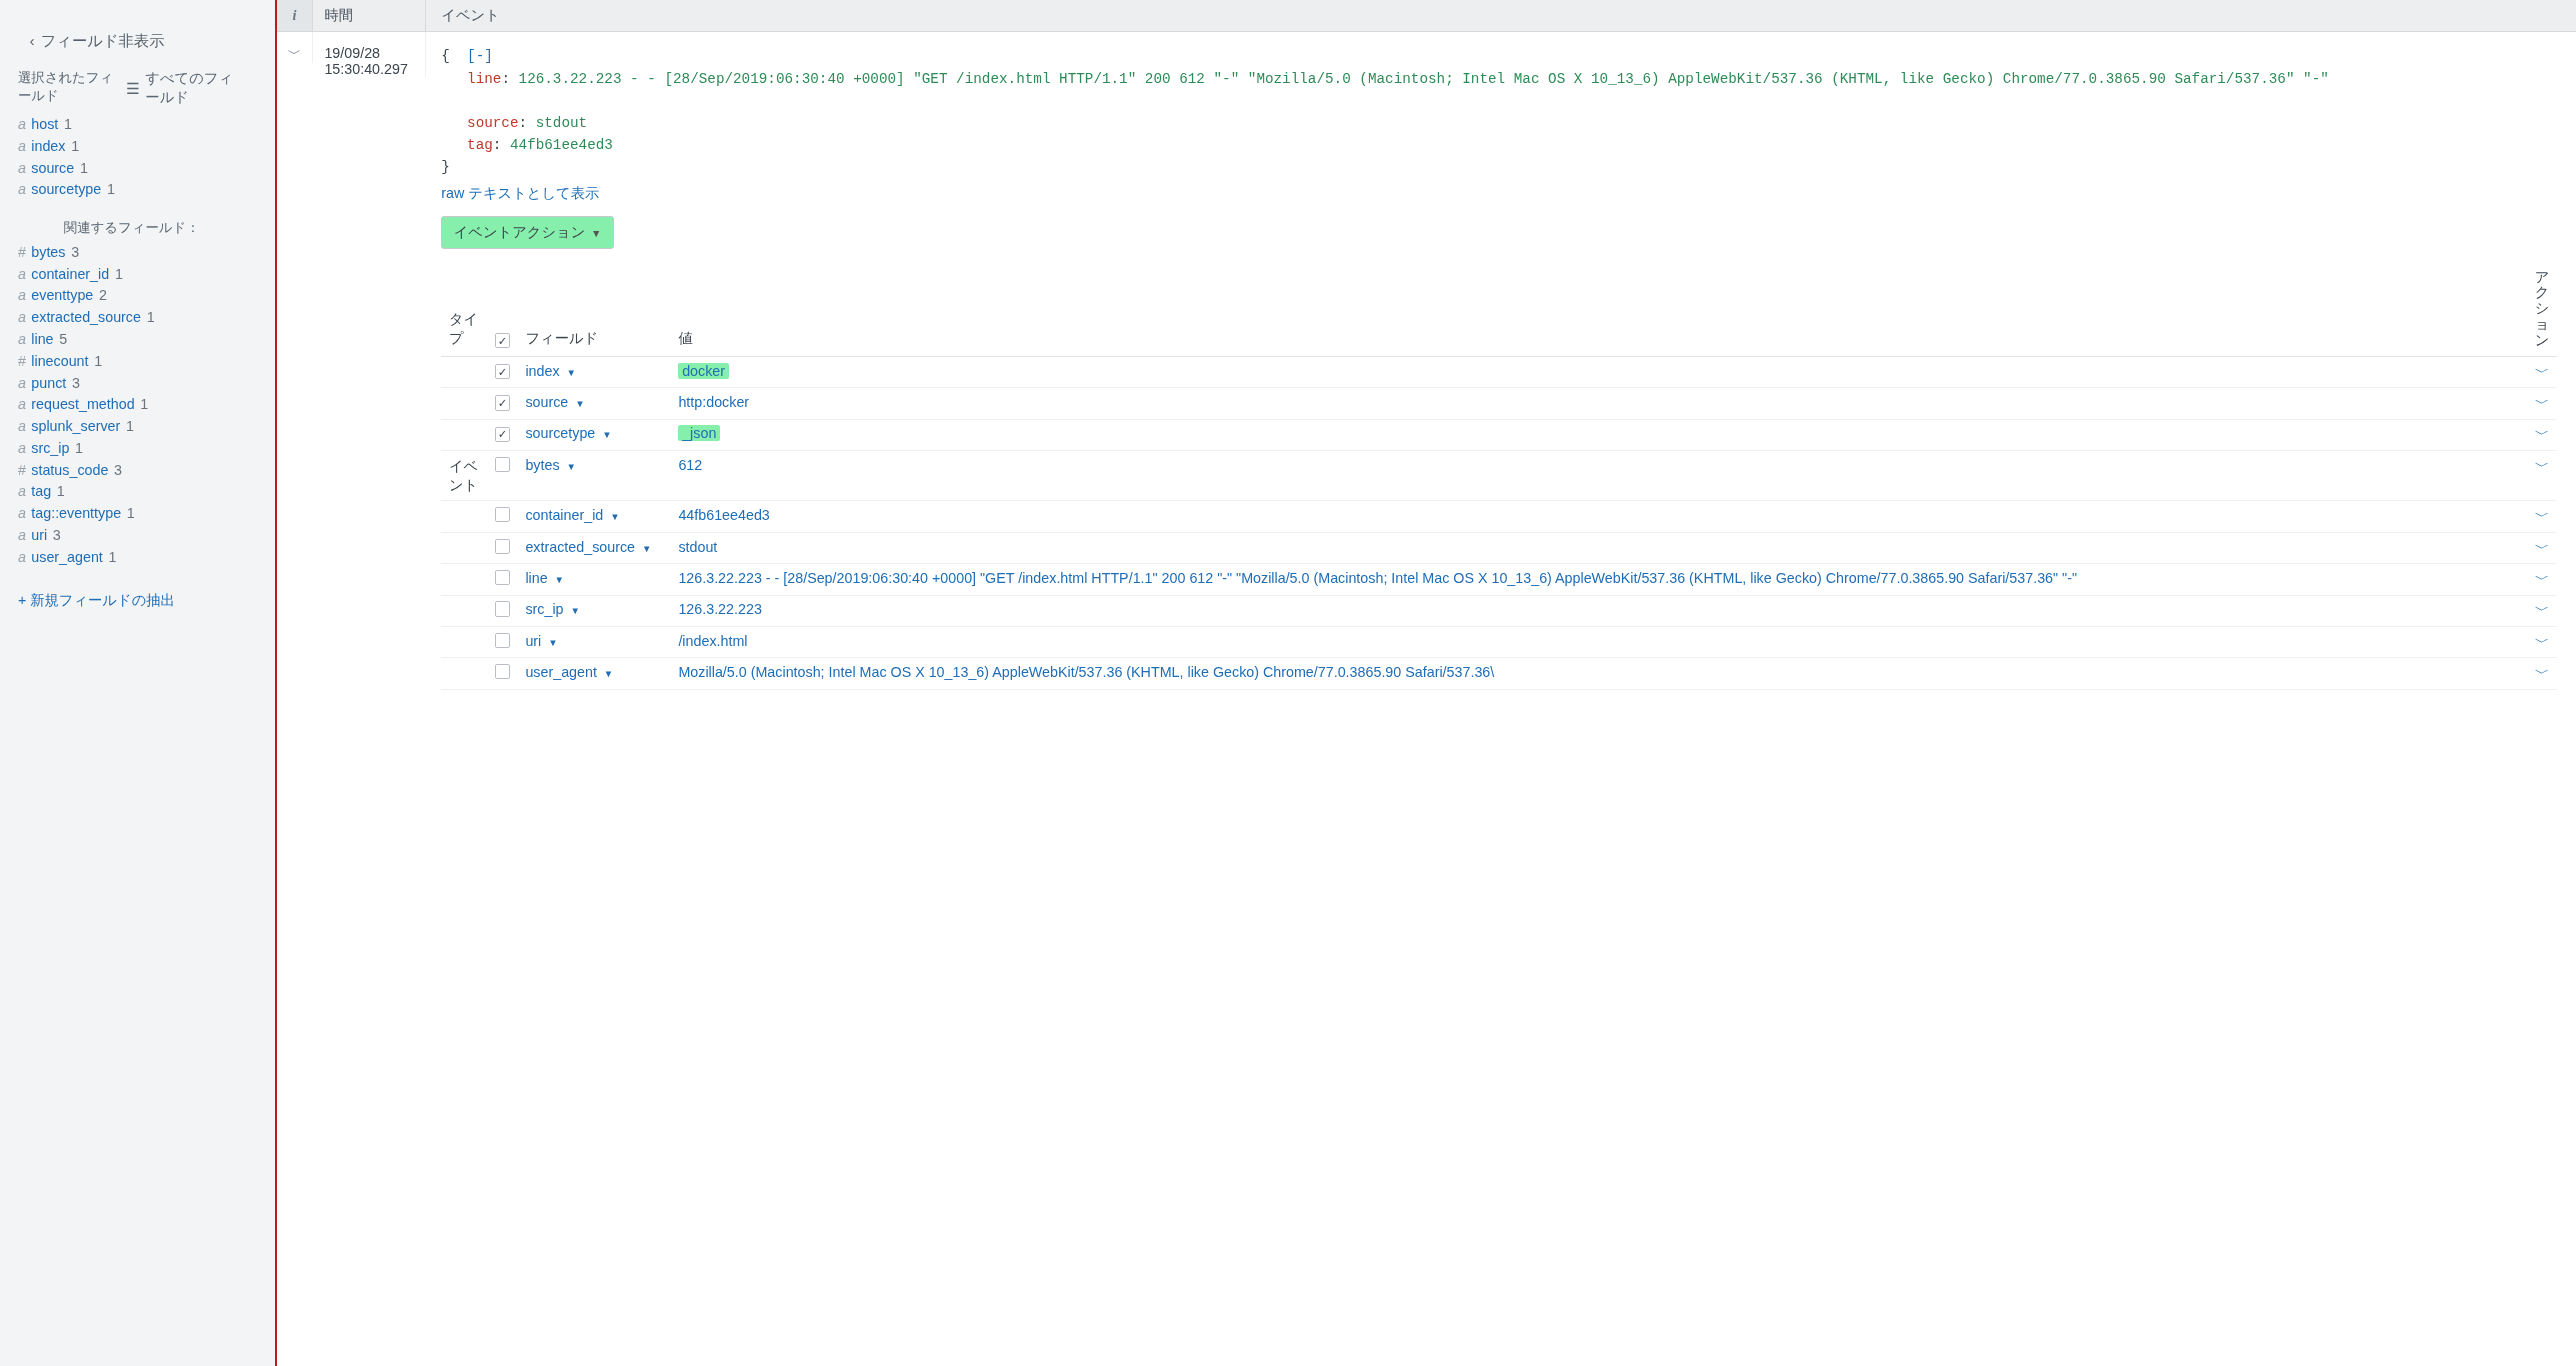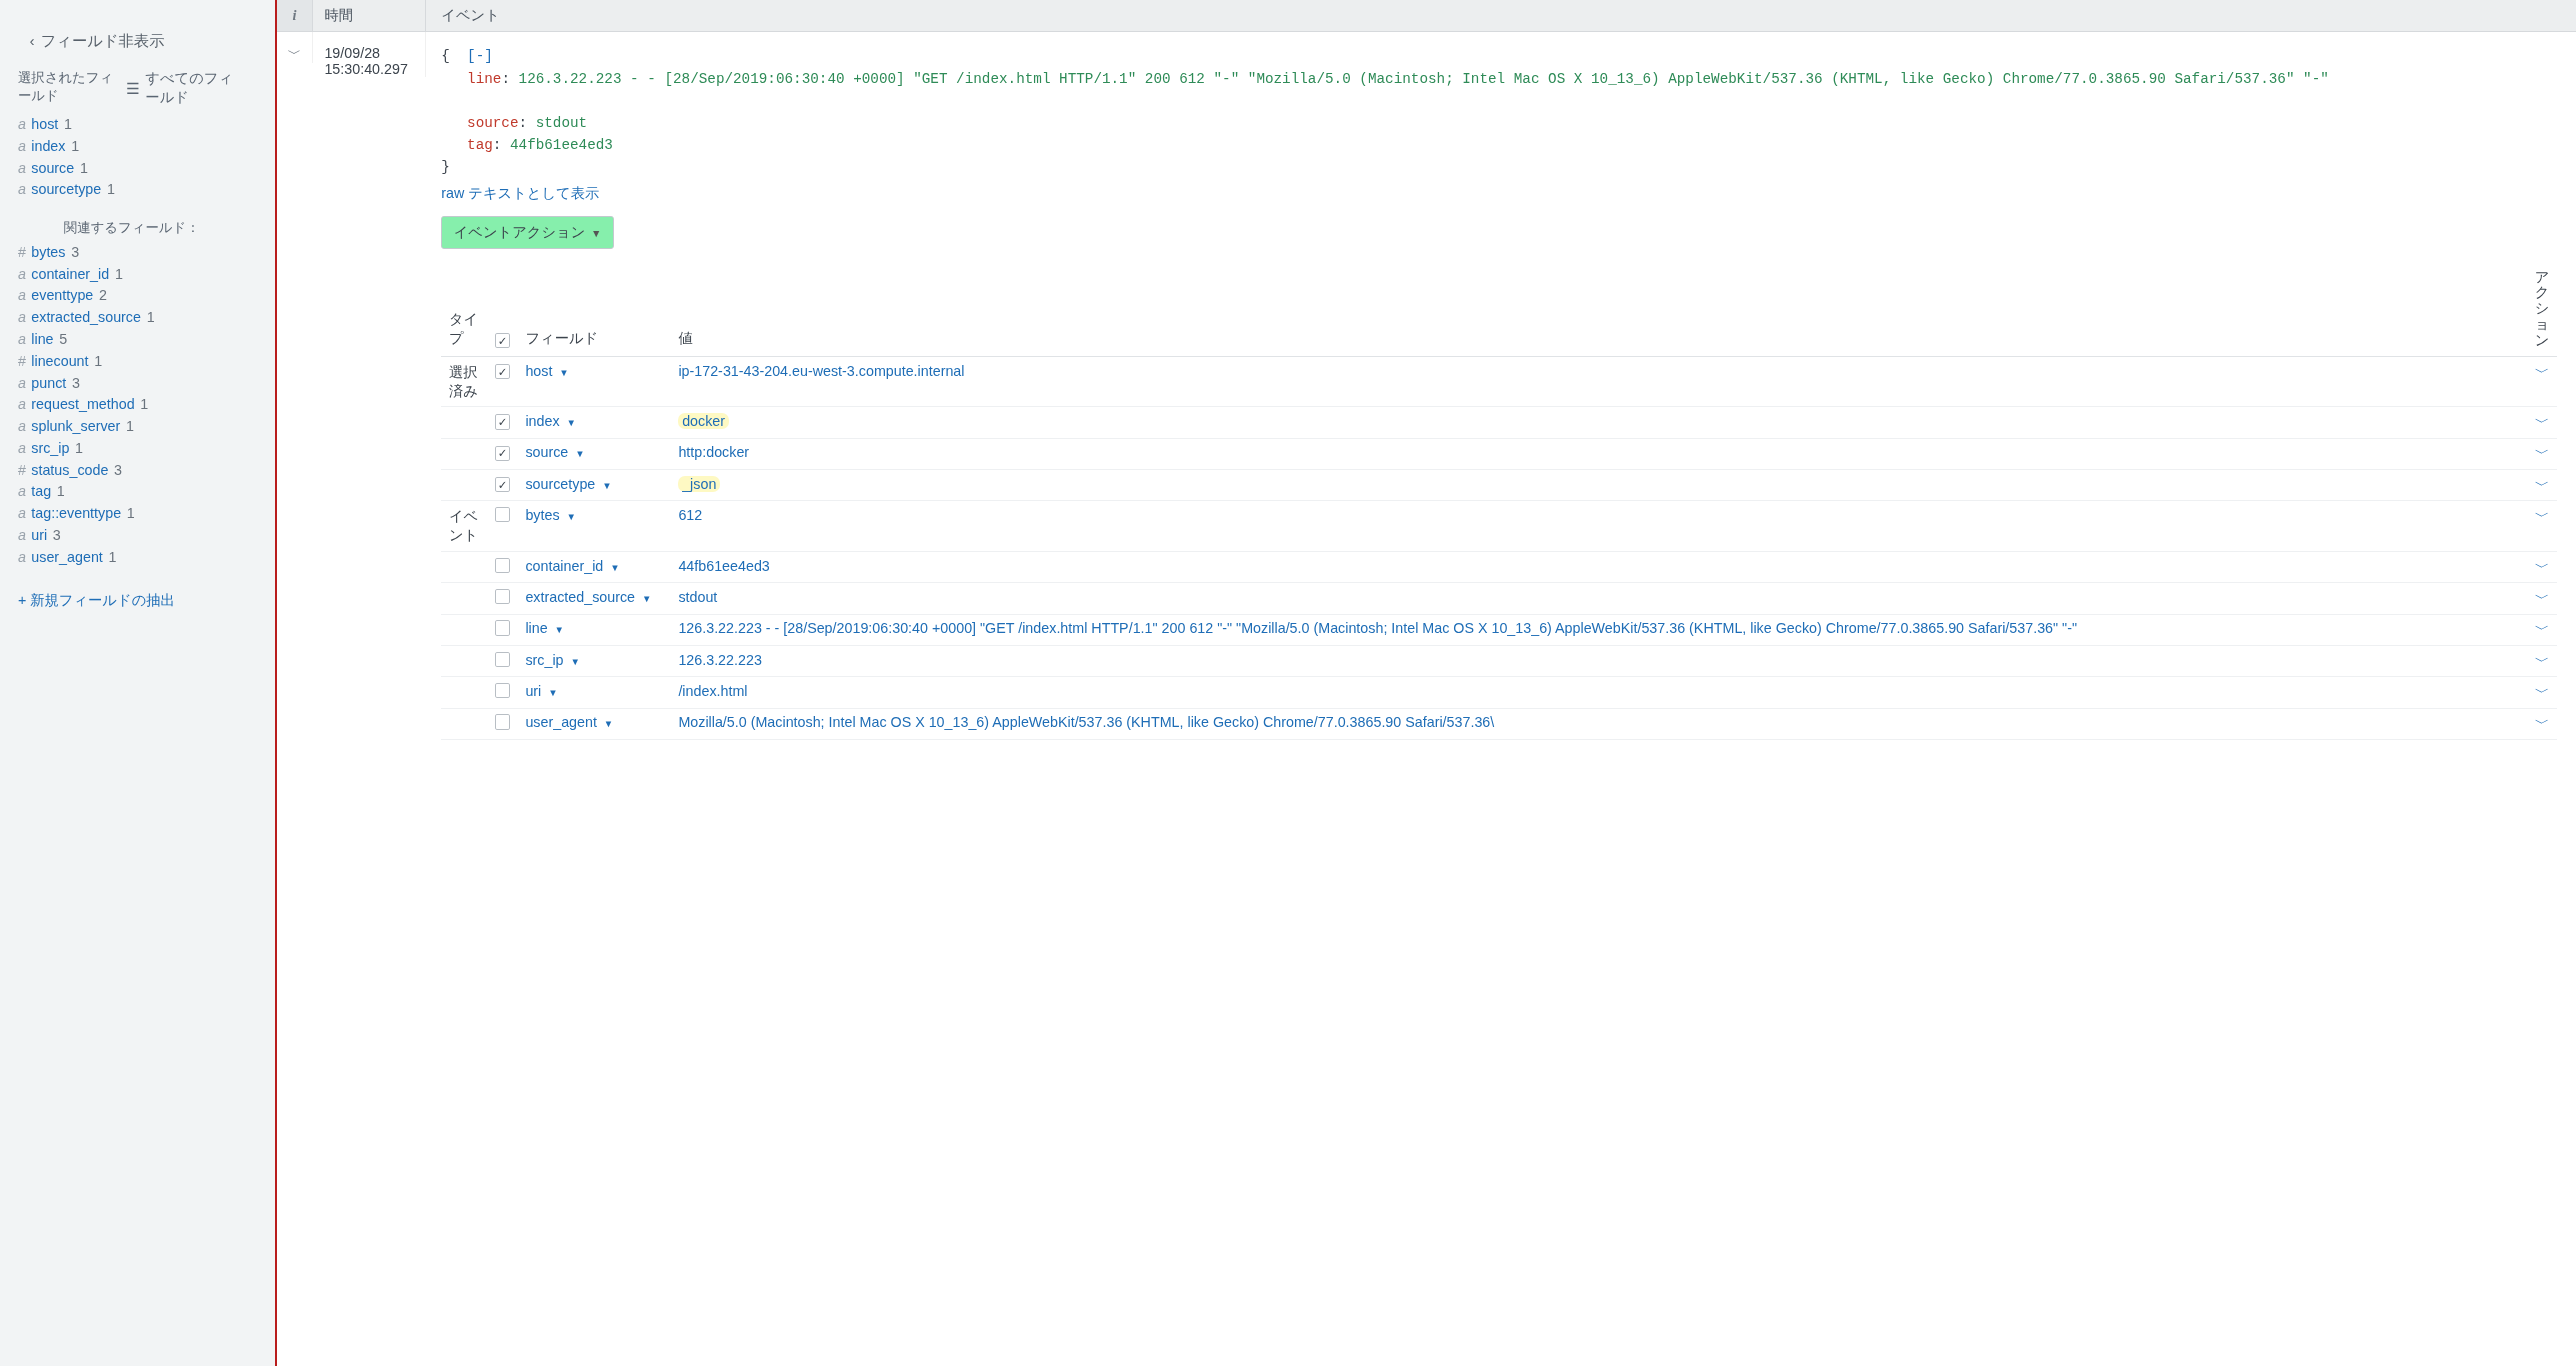--- a/index.html
+++ b/index.html
@@ -122,21 +122,21 @@
   }
   .ftable .col-type   { width: 46px; color: #3c444d; }
   .ftable .col-check  { width: 27px; text-align: center; }
   .ftable .col-field  { width: 153px; }
   .ftable .col-value  { }
   .ftable .col-act    { width: 38px; text-align: right; }
   .ftable .ft-typecell { color: #3c444d; }
   .ftable .ft-fname { color: #1e6db6; cursor: pointer; }
   .ftable .ft-fname .caret { font-size: 9.5px; margin-left: 2.9px; color: #1e6db6; }
   .ftable .ft-value { color: #1e6db6; cursor: pointer; word-break: break-word;}
-  .ftable .ft-value.hl { background: #fef9c3; padding: 0 3.8px; border-radius: 7px; display: inline-block;}
+  .ftable .ft-value.hl { background: #86efac; padding: 0 3.8px; border-radius: 2px; display: inline-block;}
   .ftable .ft-action { color: #1e6db6; cursor: pointer; }
   .chkbox {
     width: 15.3px; height: 15.3px; border: 1px solid #b8bec4; border-radius: 1.9px;
     display: inline-flex; align-items: center; justify-content: center;
     background: #fff; font-size: 11.4px; color: #3c444d; cursor: pointer;
   }
   .chkbox.checked::after { content: "✓"; }
   .th-action { color:#3c444d; line-height:1.1; }
 </style>
 </head>
@@ -300,27 +300,20 @@
               <th class="col-check">
                 <span class="chkbox checked"></span>
               </th>
               <th class="col-field">フィールド</th>
               <th class="col-value">値</th>
               <th class="col-act th-action">アクション</th>
             </tr>
           </thead>
           <tbody id="ftable-body">
               <tr>
-                <td class="col-type ft-typecell">選択済み</td>
-                <td class="col-check"><span class="chkbox checked"></span></td>
-                <td class="col-field"><span class="ft-fname">host <span class="caret">▼</span></span></td>
-                <td class="col-value"><span class="ft-value">ip-172-31-43-204.eu-west-3.compute.internal</span></td>
-                <td class="col-act"><span class="ft-action">﹀</span></td>
-              </tr>
-              <tr>
                 <td class="col-type ft-typecell"></td>
                 <td class="col-check"><span class="chkbox checked"></span></td>
                 <td class="col-field"><span class="ft-fname">index <span class="caret">▼</span></span></td>
                 <td class="col-value"><span class="ft-value hl">docker</span></td>
                 <td class="col-act"><span class="ft-action">﹀</span></td>
               </tr>
               <tr>
                 <td class="col-type ft-typecell"></td>
                 <td class="col-check"><span class="chkbox checked"></span></td>
                 <td class="col-field"><span class="ft-fname">source <span class="caret">▼</span></span></td>

